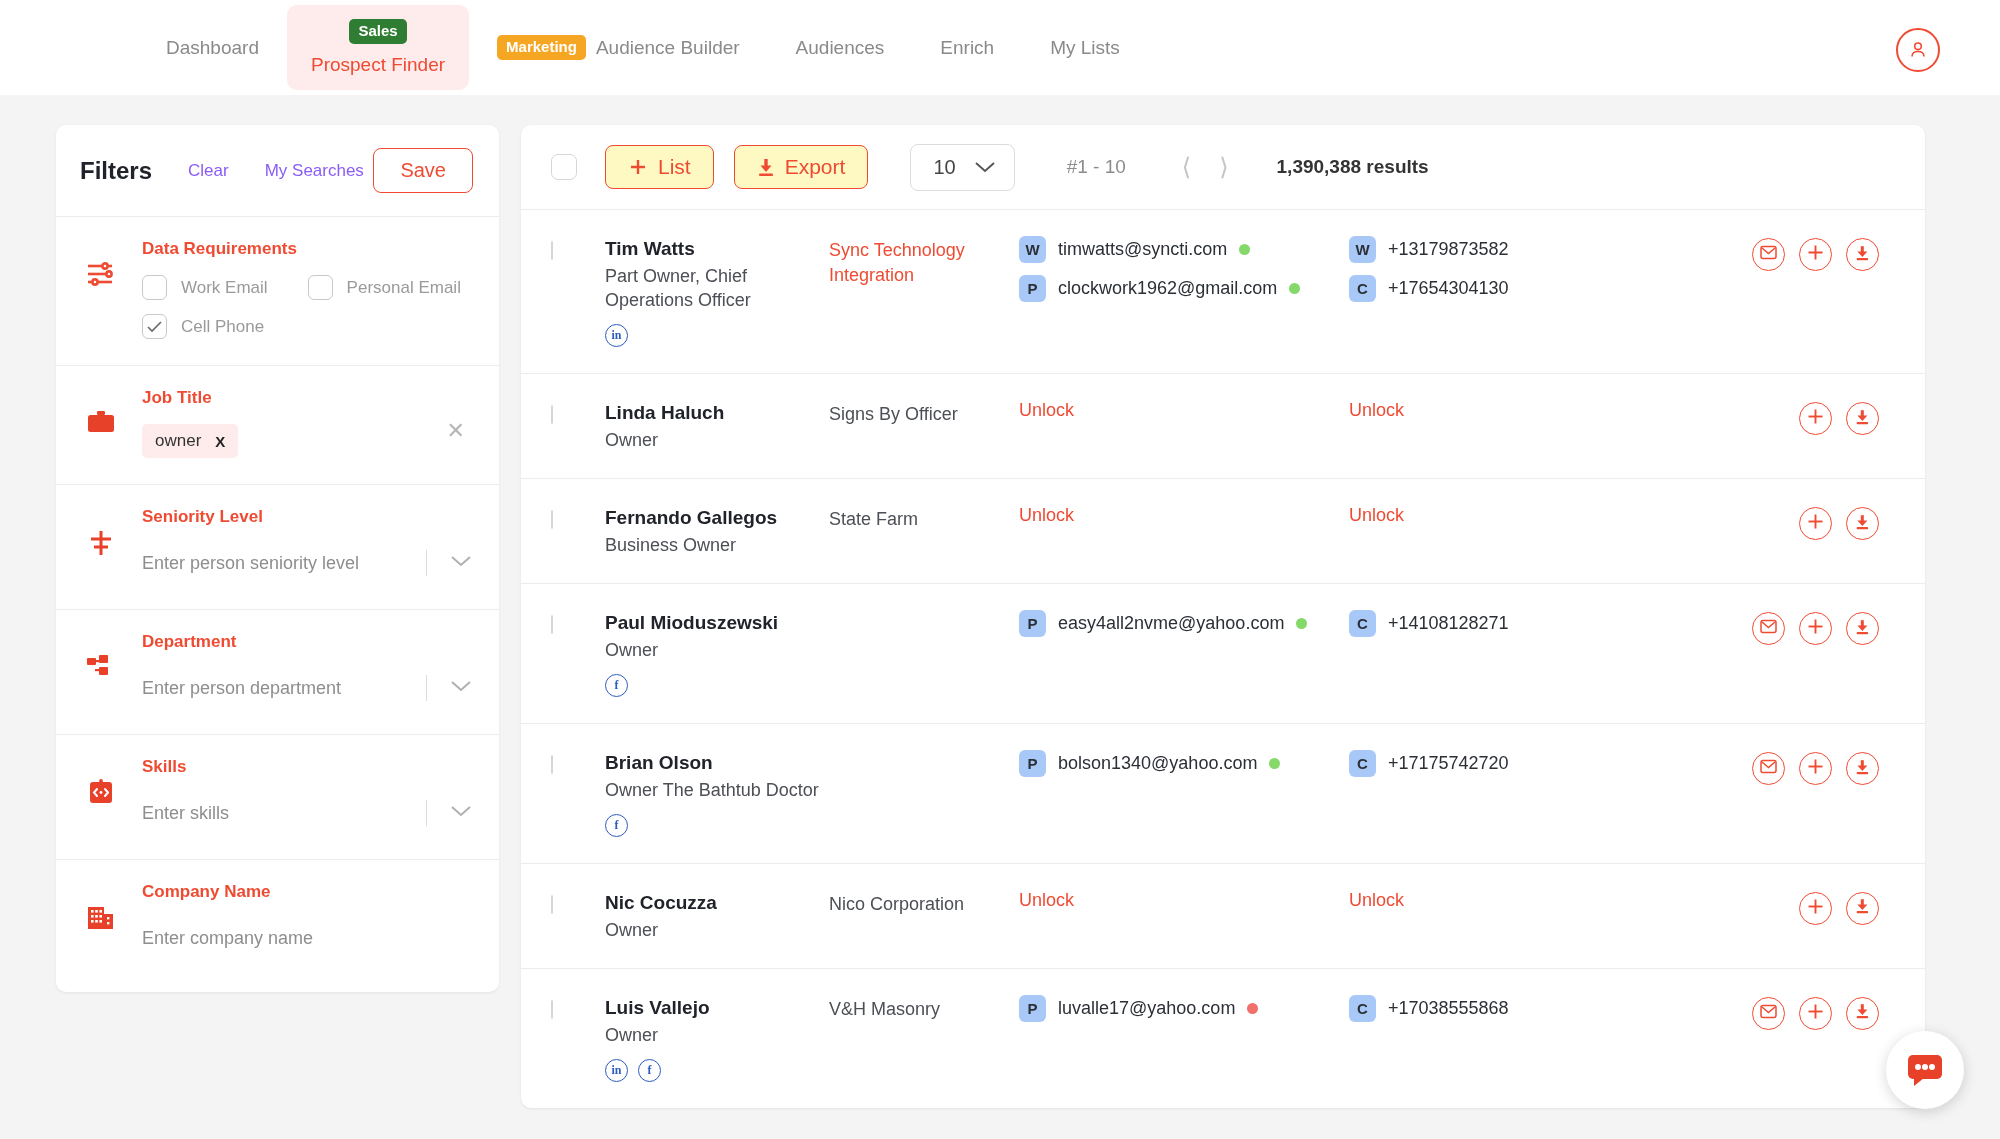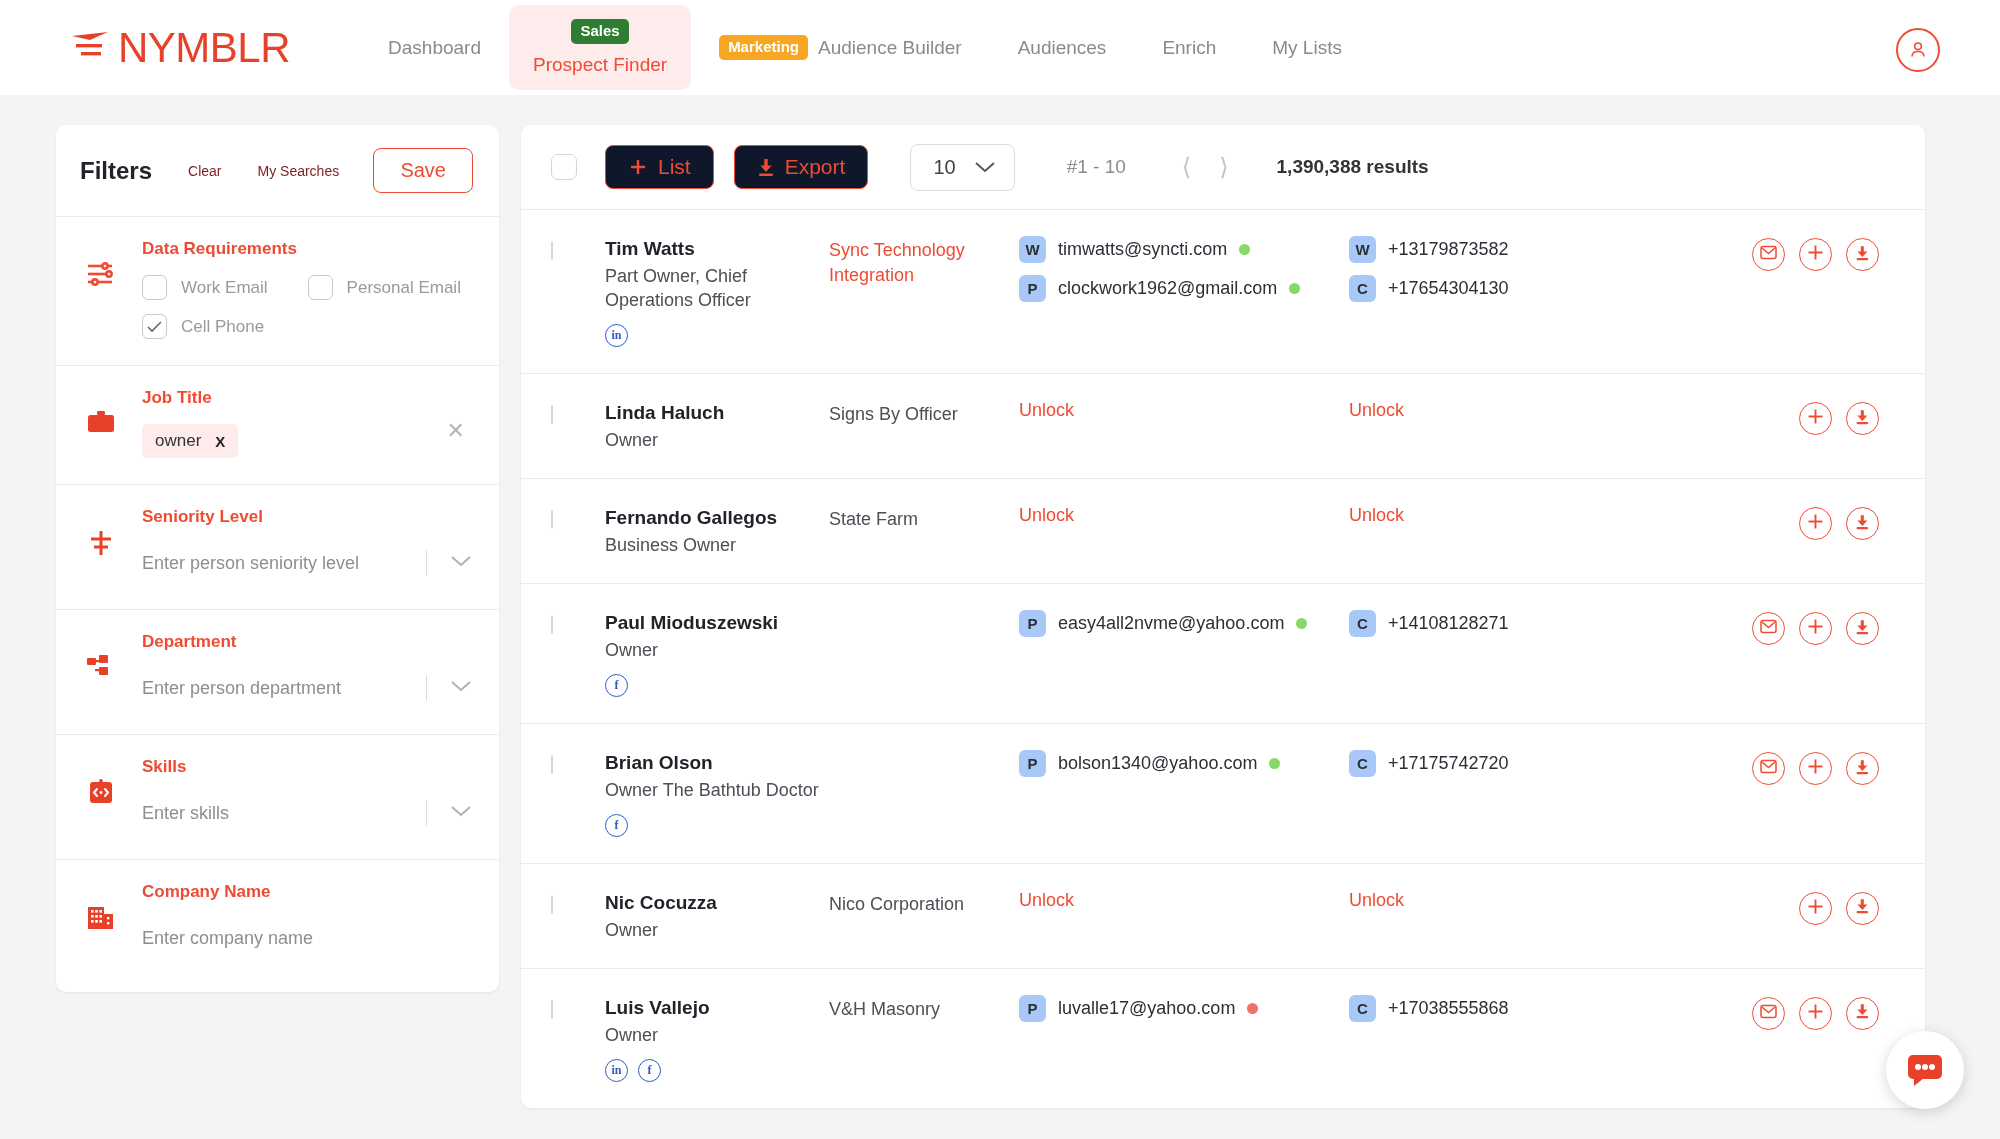--- a/index.html
+++ b/index.html
@@ -57,21 +57,21 @@
     box-shadow: 0 1px 3px rgba(0,0,0,0.07);
     overflow: hidden; align-self: flex-start;
   }
   .filters-head {
     display: flex; align-items: center; height: 92px;
     padding: 0 26px 0 24px; gap: 0;
     border-bottom: 1px solid #ececec;
   }
   .filters-title { font-size: 24px; font-weight: 700; color: #20232a; }
   .filters-link {
-    font-size: 14px; color: #7f1d1d; cursor: pointer; margin-left: 36px;
+    font-size: 17px; color: #8b5cf6; cursor: pointer; margin-left: 36px;
   }
   .save-btn {
     margin-left: auto; border: 1.6px solid #ef4b33; color: #ef4b33;
     background: #fff; border-radius: 8px; font-size: 20px;
     padding: 10px 26px; cursor: pointer; font-family: inherit;
   }
   .fsection {
     display: flex; padding: 22px 26px 26px 30px; gap: 22px;
     border-bottom: 1px solid #ececec; position: relative;
   }
@@ -119,21 +119,21 @@
   .toolbar {
     display: flex; align-items: center; height: 85px;
     padding: 0 30px; gap: 0; border-bottom: 1px solid #ececec;
   }
   .rowcheck {
     width: 26px; height: 26px; border: 1.6px solid #d6d6d6;
     border-radius: 7px; background: #fff; cursor: pointer; flex: 0 0 26px;
   }
   .tbtn {
     display: inline-flex; align-items: center; gap: 10px;
-    border: 1.6px solid #ef4b33; color: #ef4b33; background: #0f172a;
+    border: 1.6px solid #ef4b33; color: #ef4b33; background: #fef9c3;
     border-radius: 8px; font-size: 21px; padding: 9px 22px;
     cursor: pointer; font-family: inherit;
   }
   .tbtn-list { margin-left: 28px; }
   .tbtn-export { margin-left: 20px; }
   .perpage {
     margin-left: 42px; display: inline-flex; align-items: center; gap: 18px;
     border: 1.4px solid #dcdcdc; border-radius: 8px;
     padding: 11px 18px 11px 22px; font-size: 20px; color: #444;
     cursor: pointer; background: #fff;
@@ -195,28 +195,20 @@
     width: 78px; height: 78px; border-radius: 50%; background: #fff;
     box-shadow: 0 3px 14px rgba(0,0,0,0.16);
     display: flex; align-items: center; justify-content: center;
     cursor: pointer;
   }
 </style>
 </head>
 <body>
 
 <div class="topbar">
-  <div class="logo">
-    <svg class="logo-mark" viewBox="0 0 44 36">
-      <path d="M4 6 L40 2 L22 10 Z" fill="#e8412a"></path>
-      <rect x="8" y="14" width="26" height="3.4" fill="#e8412a"></rect>
-      <rect x="13" y="22" width="20" height="3.4" fill="#e8412a"></rect>
-    </svg>
-    <span class="logo-text">NYMBLR</span>
-  </div>
 
   <div class="nav">
     <div class="nav-item">
       <span class="nav-label">Dashboard</span>
     </div>
     <div class="nav-item active">
       <span class="pill pill-sales">Sales</span>
       <span class="nav-label">Prospect Finder</span>
     </div>
     <div class="nav-item">

